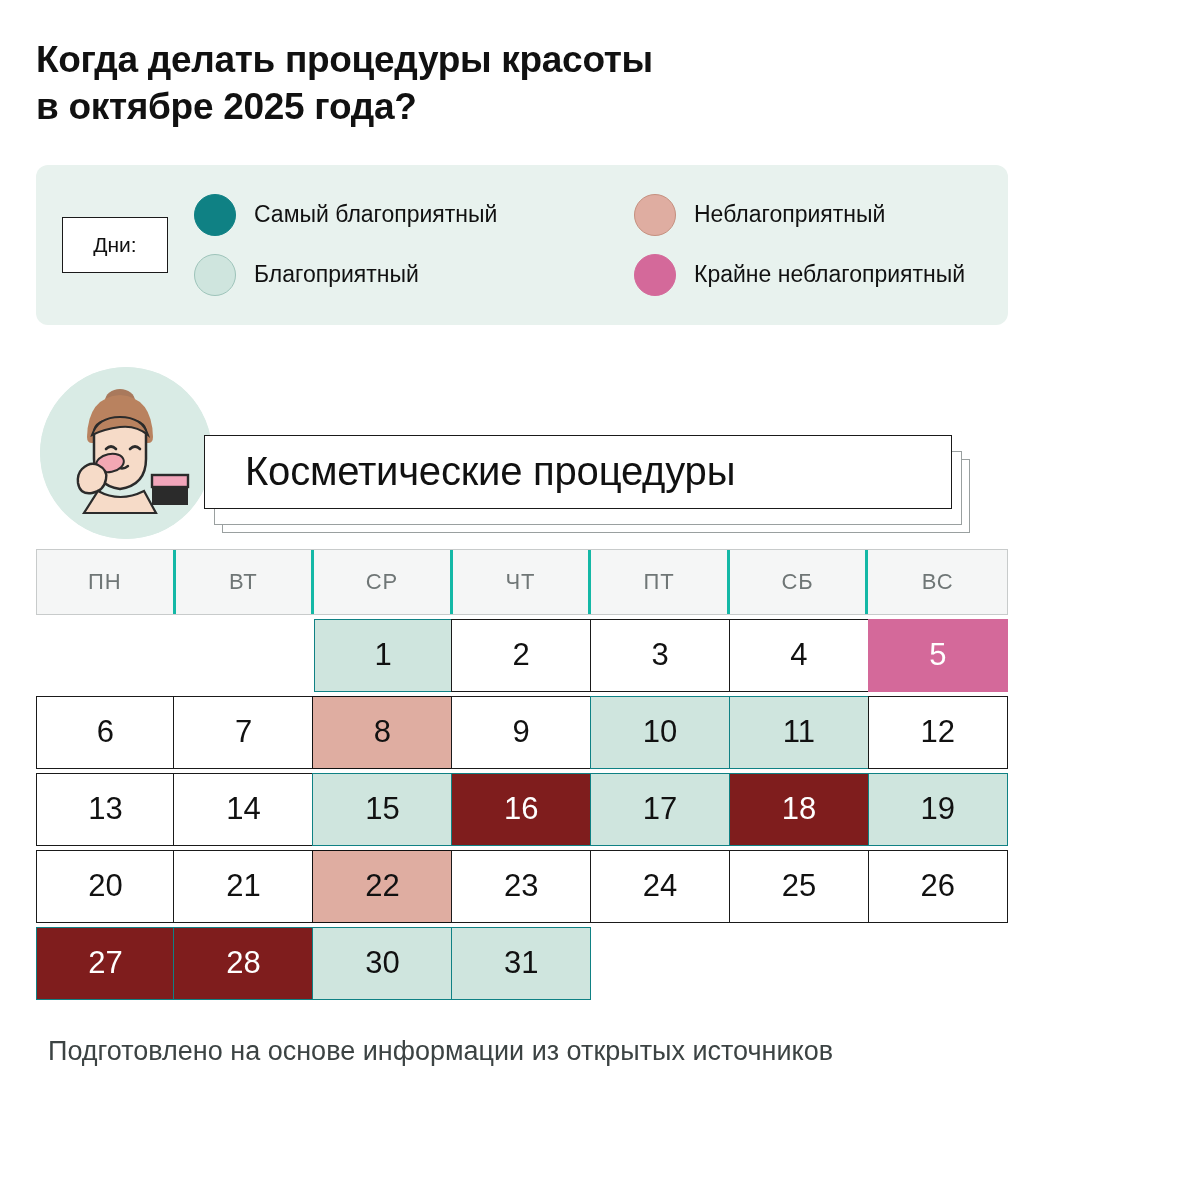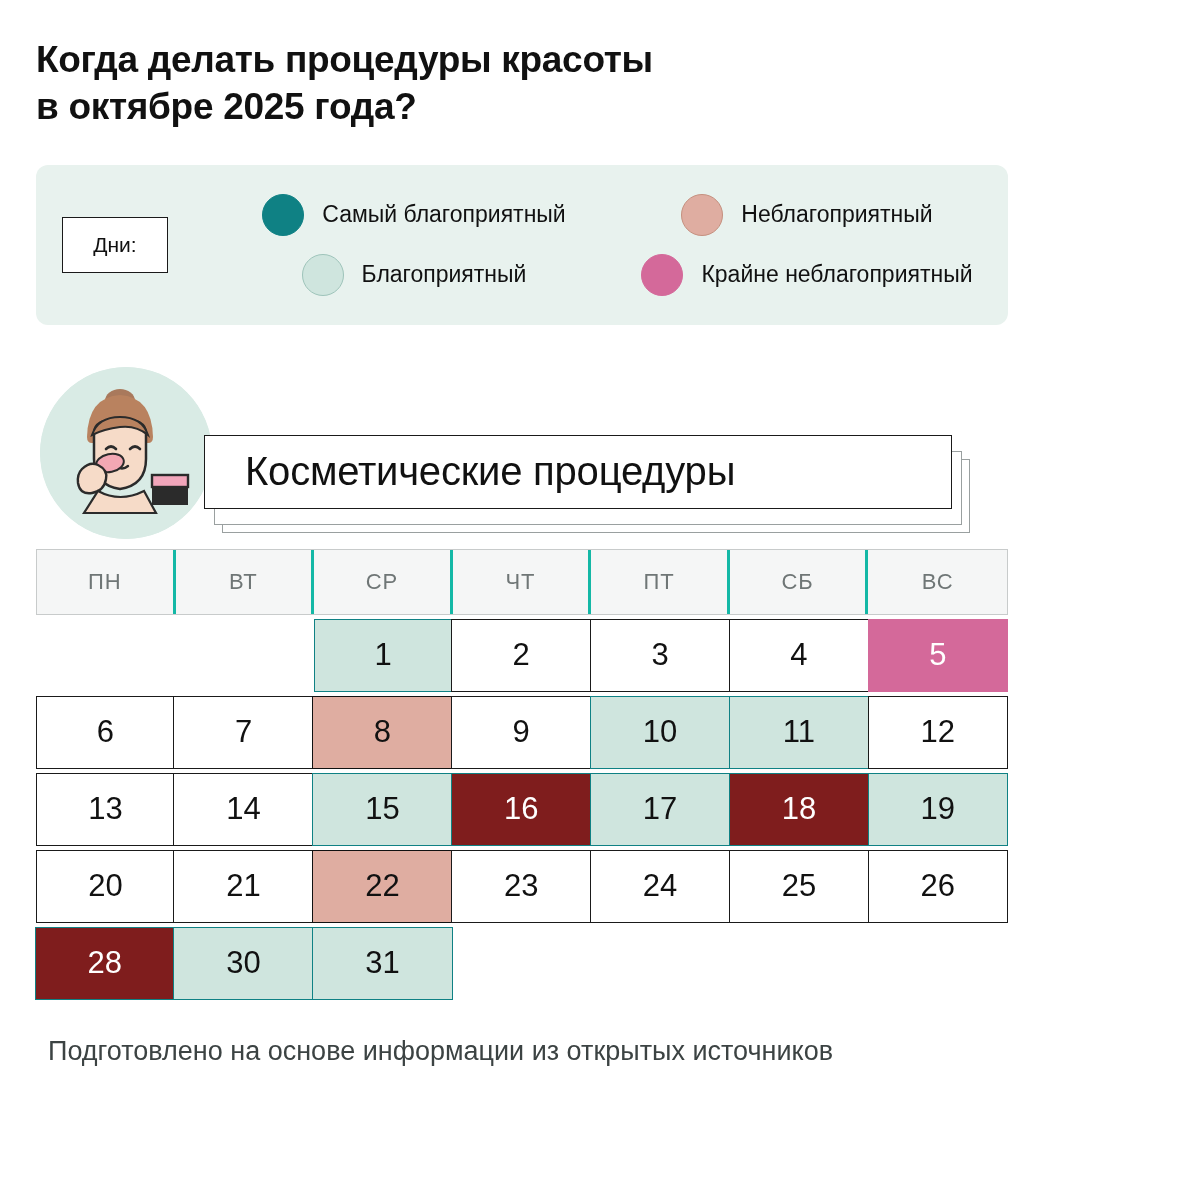--- a/index.html
+++ b/index.html
@@ -62,21 +62,20 @@
     display: grid;
     grid-template-columns: 440px 1fr;
     grid-template-rows: 1fr 1fr;
     row-gap: 18px;
     align-items: center;
   }
   .legend-item {
     display: flex;
     align-items: center;
     gap: 18px;
-    justify-content: center;
   }
   .legend-dot {
     width: 42px;
     height: 42px;
     border-radius: 50%;
     flex: 0 0 auto;
     box-sizing: border-box;
   }
   .legend-text {
     font-size: 23px;
@@ -304,20 +303,21 @@
       <div class="day first">20</div>
       <div class="day">21</div>
       <div class="day bad">22</div>
       <div class="day">23</div>
       <div class="day">24</div>
       <div class="day">25</div>
       <div class="day">26</div>
     </div>
 
     <div class="week">
+      <div class="day best first">27</div>
       <div class="day best">28</div>
       <div class="day good">30</div>
       <div class="day good">31</div>
       <div class="day empty"></div>
       <div class="day empty"></div>
     </div>
   </div>
 
   <div class="footer">Подготовлено на основе информации из открытых источников</div>
 </div>

